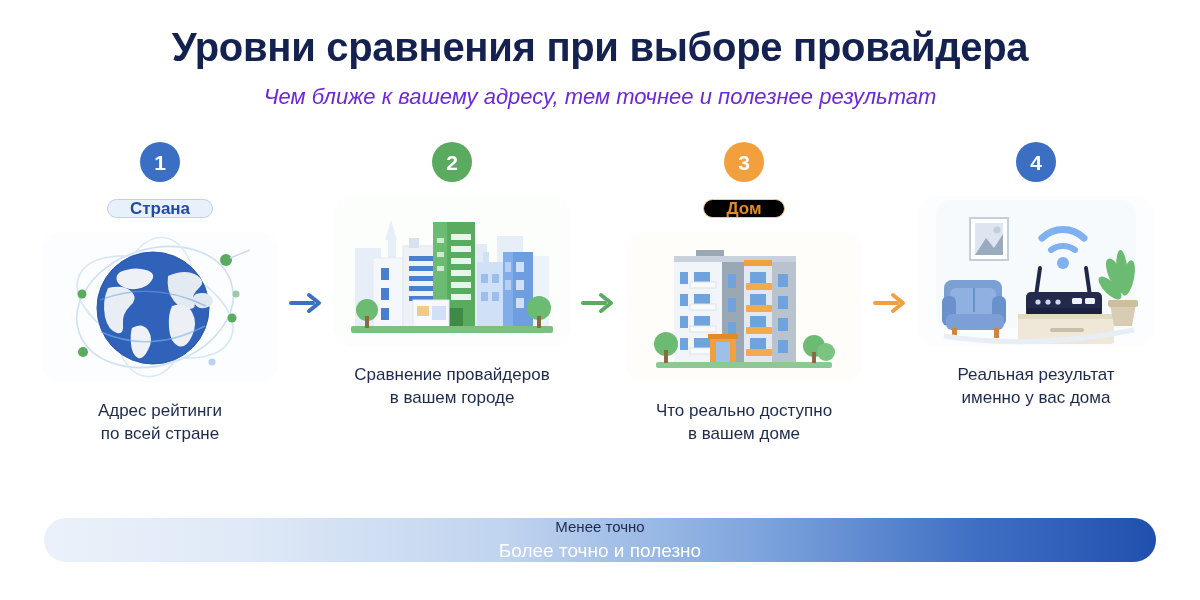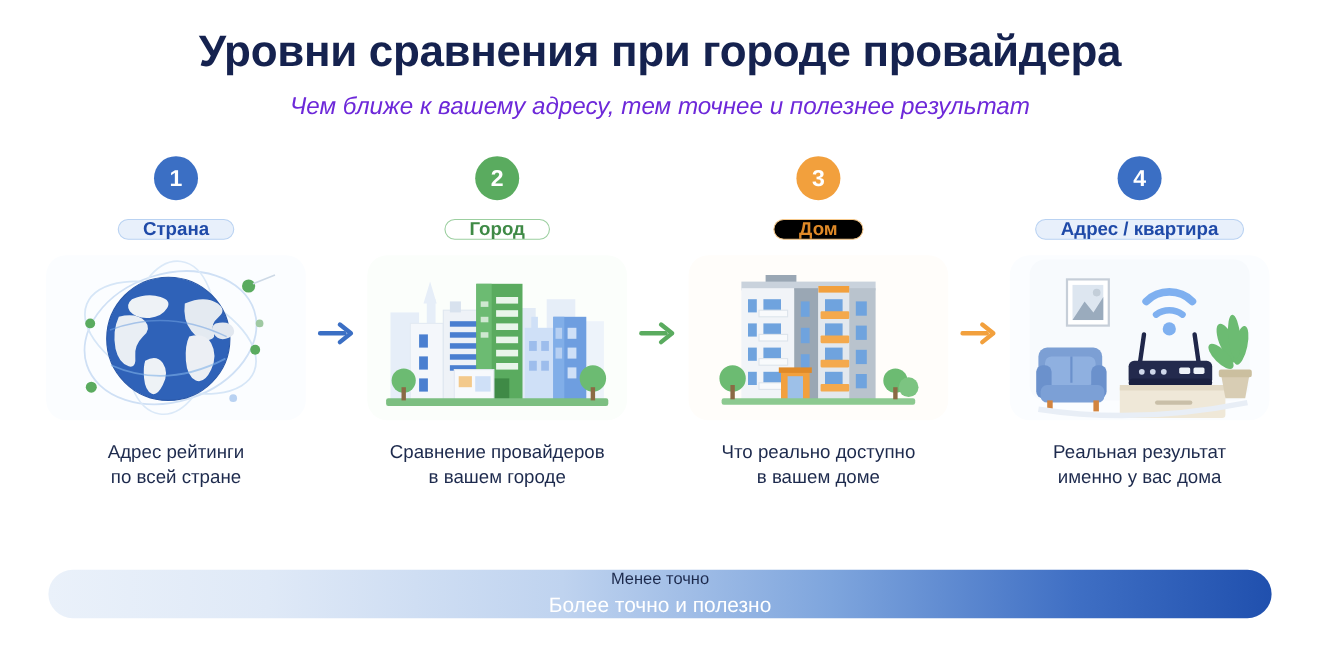--- a/index.html
+++ b/index.html
@@ -138,21 +138,21 @@
     font-size: 19px;
     color: #ffffff;
   }
 </style>
 </head>
 <body>
 
 <div class="page">
 
   <div class="header">
-    <h1 class="title">Уровни сравнения при городе провайдера</h1>
+    <h1 class="title">Уровни сравнения при выборе провайдера</h1>
     <p class="subtitle">Чем ближе к вашему адресу, тем точнее и полезнее результат</p>
   </div>
 
   <div class="steps">
 
     <div class="step">
       <div class="badge" style="background:#3b6fc4">
         <span>1</span>
       </div>
       <div class="pill" style="background:#e8f0fb;border:1.5px solid #b9d2f2;color:#1f4aa8">
@@ -194,23 +194,20 @@
     <div class="arrow-cell">
       <svg width="34" height="22" viewBox="0 0 34 22">
         <line x1="2" y1="11" x2="24" y2="11" stroke="#3b6fc4" stroke-width="4" stroke-linecap="round"></line>
         <polyline points="20,3 30,11 20,19" fill="none" stroke="#3b6fc4" stroke-width="4" stroke-linecap="round" stroke-linejoin="round"></polyline>
       </svg>
     </div>
 
     <div class="step">
       <div class="badge" style="background:#5aab5f">
         <span>2</span>
-      </div>
-      <div class="pill" style="background:#ffffff;border:1.5px solid #9ccfa0;color:#3f8a46">
-        <span>Город</span>
       </div>
       <div class="illus" style="background:#fbfefb">
         <svg width="210" height="150" viewBox="0 0 210 150">
 
           <rect x="8" y="52" width="26" height="80" fill="#e6eef8"></rect>
           <rect x="36" y="66" width="22" height="66" fill="#edf3fa"></rect>
           <polygon points="44,24 50,44 38,44" fill="#e6eef8"></polygon>
           <rect x="41" y="40" width="8" height="24" fill="#e6eef8"></rect>
           <rect x="150" y="40" width="26" height="92" fill="#e6eef8"></rect>
           <rect x="178" y="60" width="24" height="72" fill="#edf3fa"></rect>
@@ -364,23 +361,20 @@
       <svg width="34" height="22" viewBox="0 0 34 22">
         <line x1="2" y1="11" x2="24" y2="11" stroke="#f2a03d" stroke-width="4" stroke-linecap="round"></line>
         <polyline points="20,3 30,11 20,19" fill="none" stroke="#f2a03d" stroke-width="4" stroke-linecap="round" stroke-linejoin="round"></polyline>
       </svg>
     </div>
 
     <div class="step">
       <div class="badge" style="background:#3b6fc4">
         <span>4</span>
       </div>
-      <div class="pill" style="background:#e8f0fb;border:1.5px solid #b9d2f2;color:#1f4aa8">
-        <span>Адрес / квартира</span>
-      </div>
       <div class="illus" style="background:#fbfdff">
         <svg width="212" height="150" viewBox="0 0 212 150">
 
           <rect x="6" y="4" width="200" height="128" rx="14" fill="#f7fafd"></rect>
 
           <rect x="40" y="22" width="38" height="42" fill="#ffffff" stroke="#c6ced8" stroke-width="2"></rect>
           <rect x="45" y="27" width="28" height="32" fill="#dde6f0"></rect>
           <polygon points="45,59 56,42 64,52 73,38 73,59" fill="#9aabbd"></polygon>
           <circle cx="67" cy="34" r="3.5" fill="#c3ced9"></circle>
 

